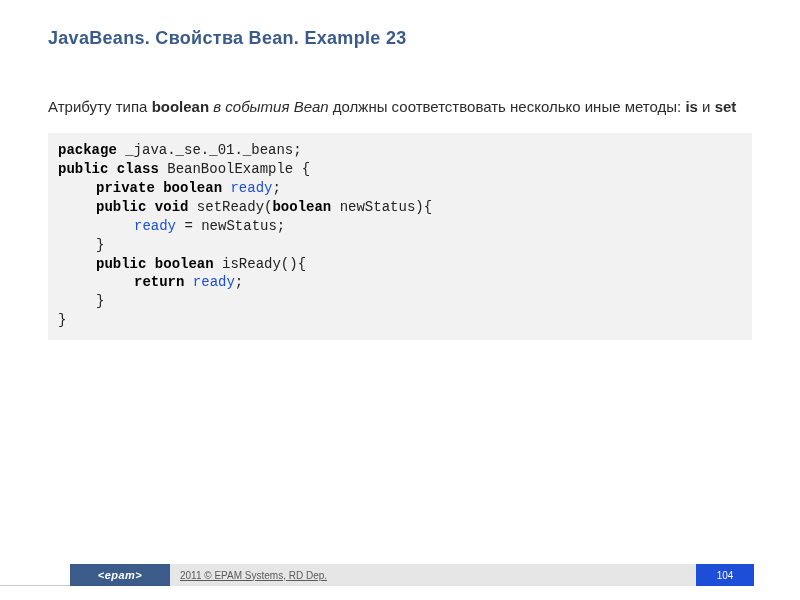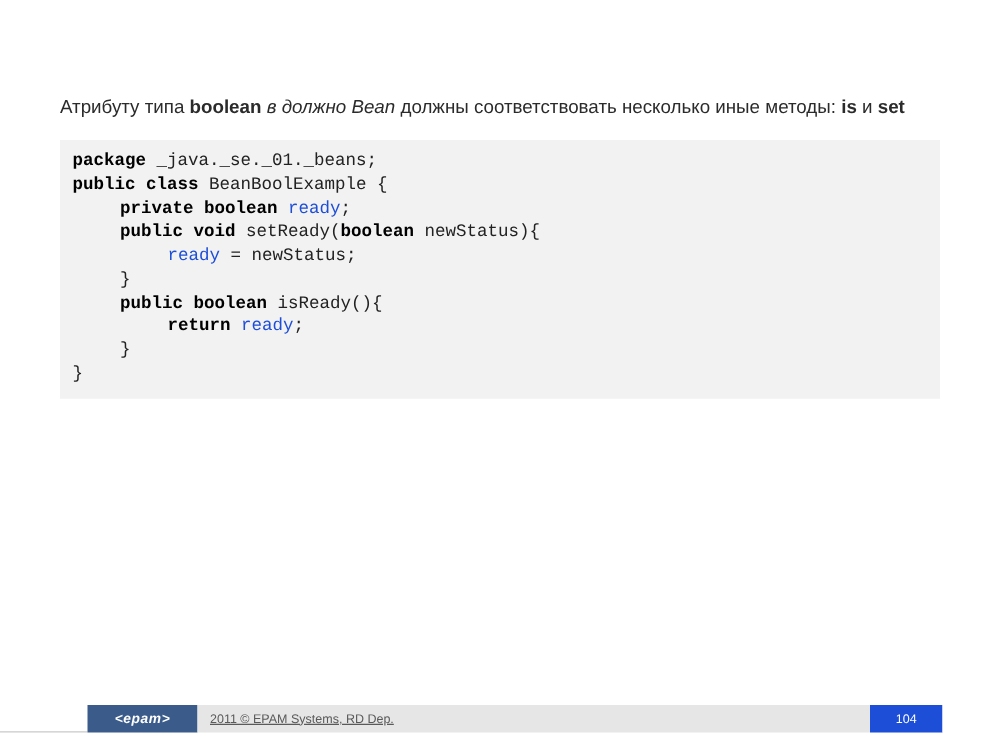--- a/index.html
+++ b/index.html
@@ -40,21 +40,21 @@
     line-height: 1.35;
   }
   .footer {
     position: absolute; left: 0; bottom: 14px;
     width: 800px; height: 22px;
     display: flex; align-items: stretch;
     font-size: 10px;
   }
   .footer .gap1 { width: 70px; background: #fff; border-bottom: 1px solid #c9c9c9; }
   .footer .logo {
-    width: 88px; background: #3b5c8a; color: #fff;
+    width: 100px; background: #3b5c8a; color: #fff;
     display: flex; align-items: center; justify-content: center;
     font-weight: bold; font-style: italic; font-size: 11px;
     letter-spacing: 0.5px;
   }
   .footer .copy {
     flex: 1; background: #e6e6e6; color: #5a5a5a;
     display: flex; align-items: center; padding-left: 10px;
     font-size: 10px;
     text-decoration: underline;
   }
@@ -65,23 +65,24 @@
   }
   .footer .gap2 { width: 46px; background: #fff; }
   .ind1 { display:inline-block; width: 38px; }
   .ind2 { display:inline-block; width: 76px; }
 </style>
 </head>
 <body>
 
 <div class="slide">
 
+  <div class="title">JavaBeans. Свойства Bean. Example 23</div>
 
   <p class="intro">
-    <span>Атрибуту типа </span><span class="b">boolean</span><span class="it"> в должно Bean</span><span> должны соответствовать несколько иные методы: </span><span class="b">is</span><span> и </span><span class="b">set</span>
+    <span>Атрибуту типа </span><span class="b">boolean</span><span class="it"> в события Bean</span><span> должны соответствовать несколько иные методы: </span><span class="b">is</span><span> и </span><span class="b">set</span>
   </p>
 
   <div class="codebox"><span class="kw">package</span><span> _java._se._01._beans;</span>
 <span class="kw">public</span> <span class="kw">class</span><span> BeanBoolExample </span><span>{</span>
 <span class="ind1"></span><span class="kw">private</span> <span class="kw">boolean</span><span class="id"> ready</span><span>;</span>
 <span class="ind1"></span><span class="kw">public</span> <span class="kw">void</span><span> setReady(</span><span class="kw">boolean</span><span> newStatus){</span>
 <span class="ind2"></span><span class="id">ready</span><span> = newStatus;</span>
 <span class="ind1"></span><span>}</span>
 <span class="ind1"></span><span class="kw">public</span> <span class="kw">boolean</span><span> isReady(){</span>
 <span class="ind2"></span><span class="kw">return</span><span class="id"> ready</span><span>;</span>

